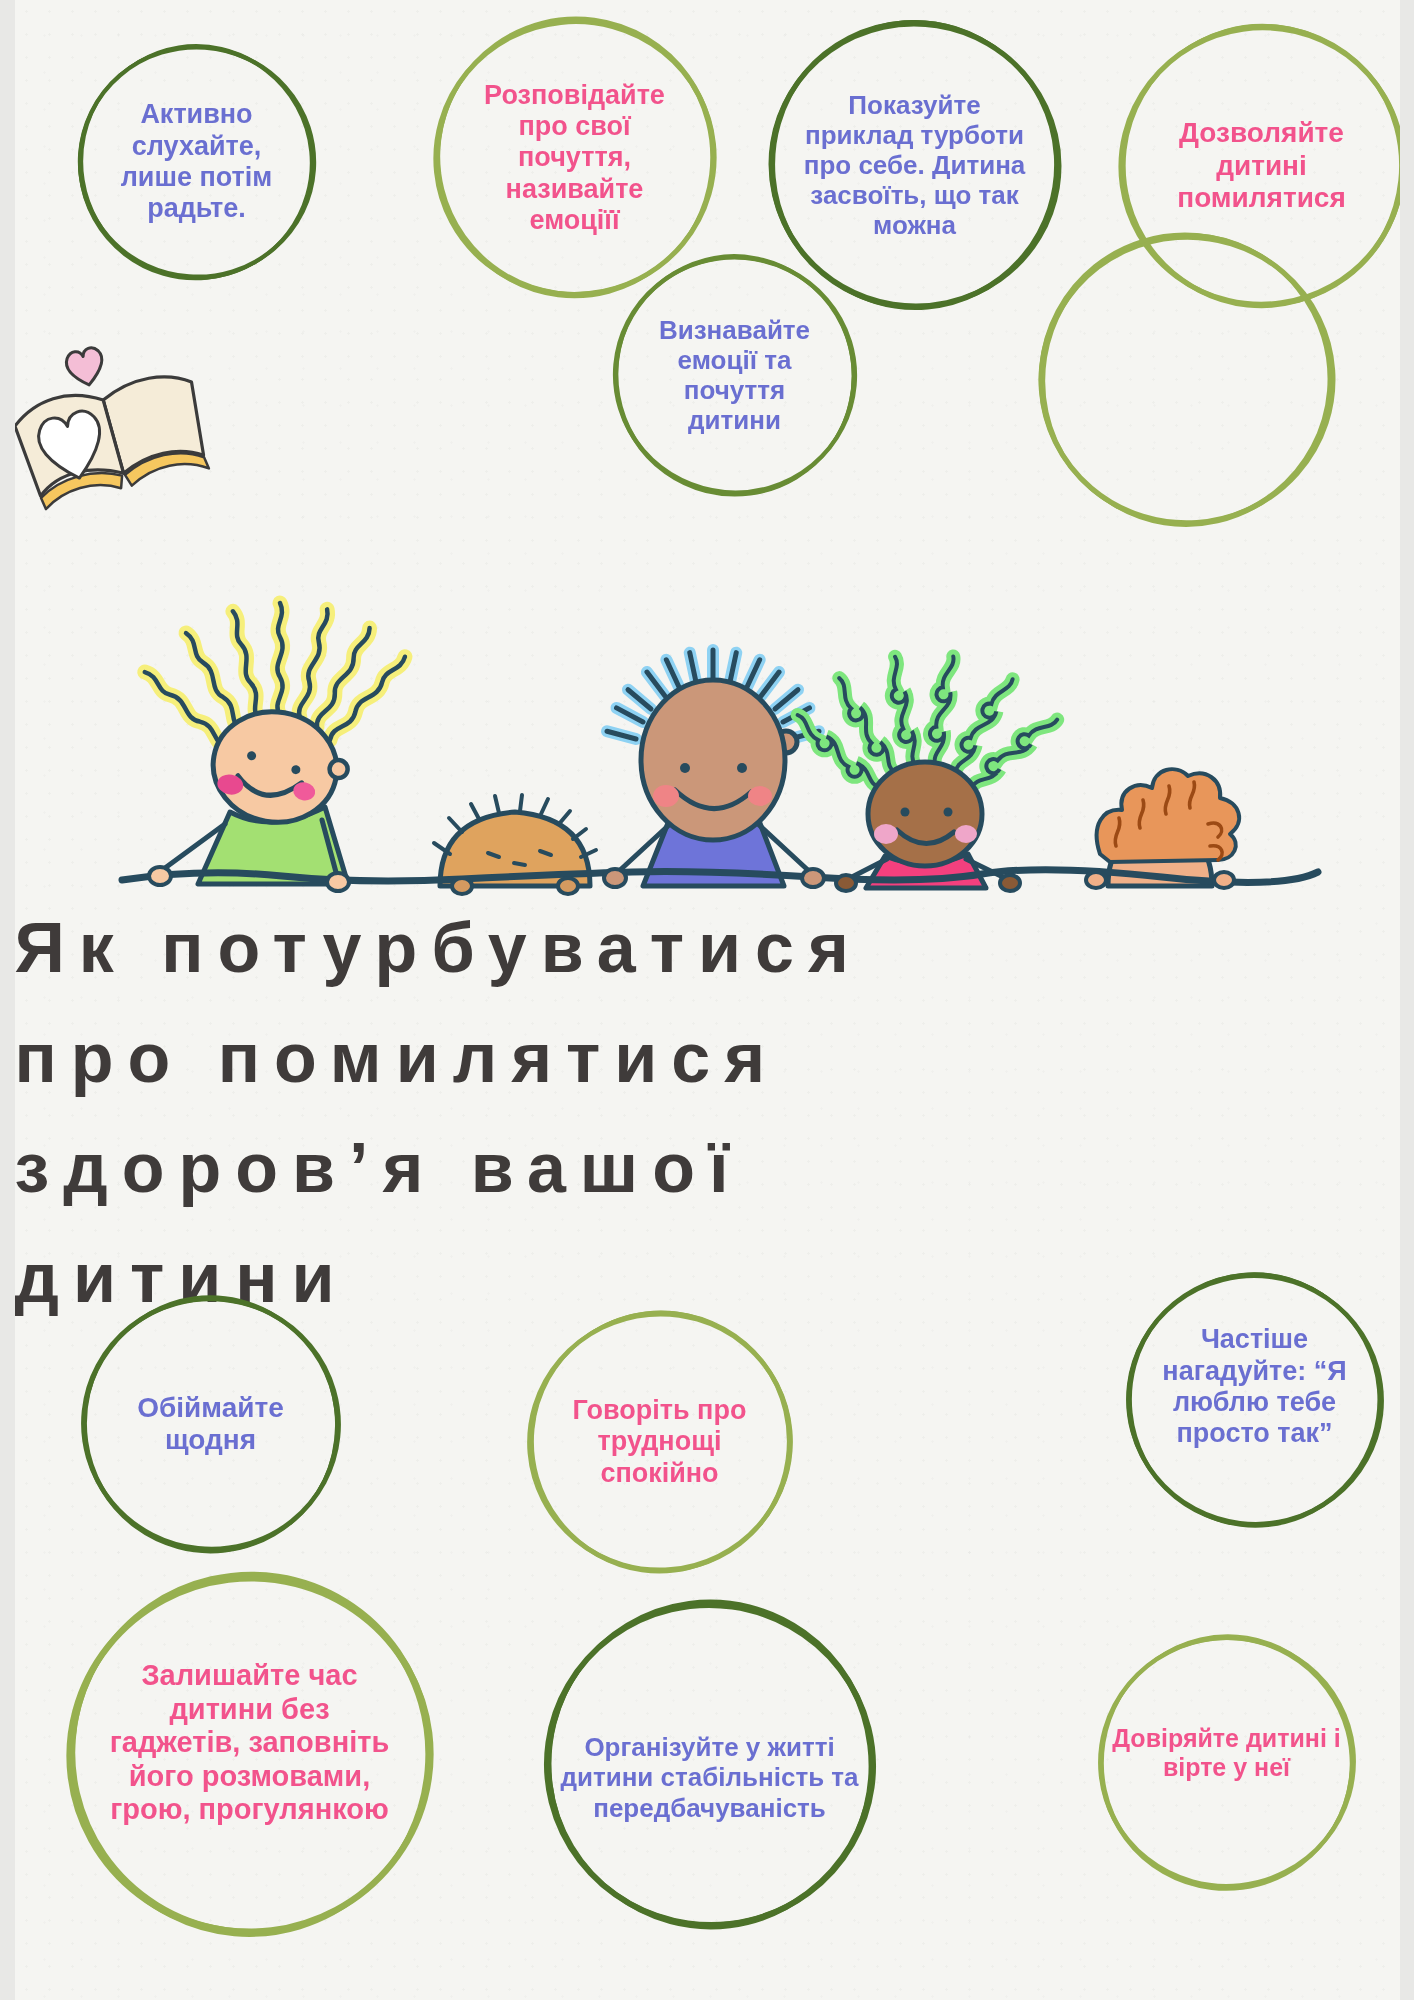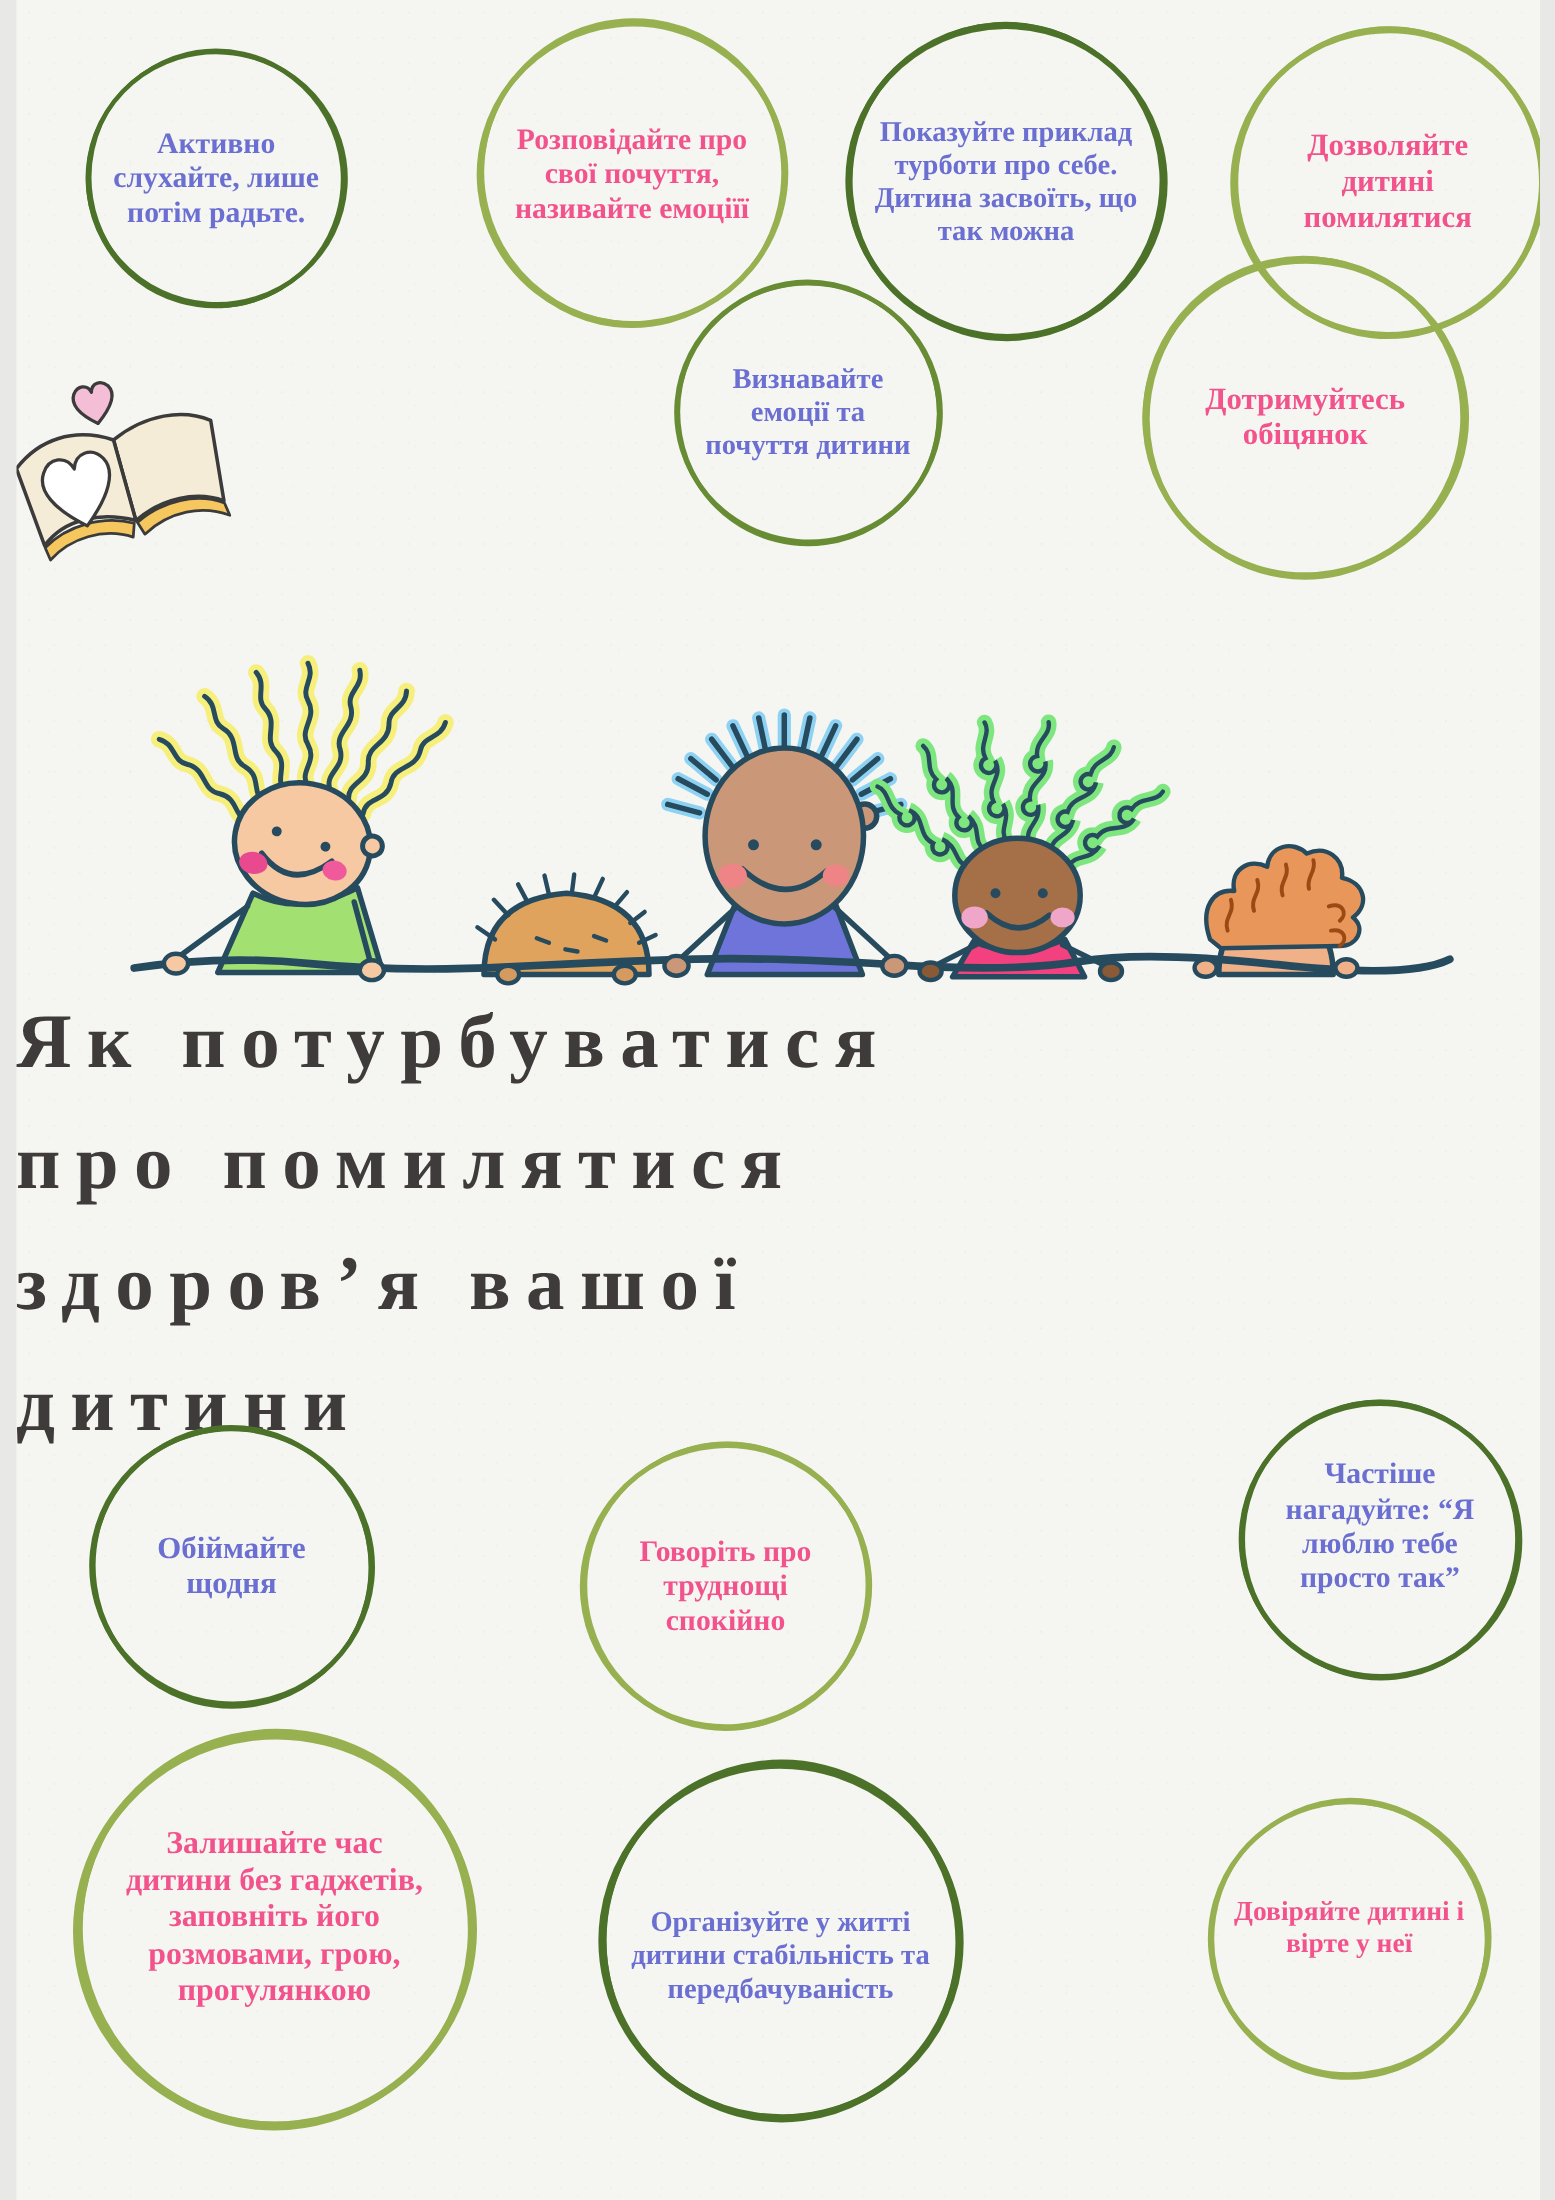--- a/index.html
+++ b/index.html
@@ -4,21 +4,21 @@
 <style>
   html,body{margin:0;padding:0;background:#e8e8e6;}
   .page{
     position:relative;width:1385px;height:2000px;margin:0 auto;overflow:hidden;
     background-color:#f5f5f2;
     background-image:
       radial-gradient(rgba(60,70,60,0.035) 1.2px, transparent 1.3px),
       radial-gradient(rgba(60,60,80,0.025) 1px, transparent 1.1px);
     background-size:23px 23px, 37px 37px;
     background-position:0 0, 11px 17px;
-    font-family:Liberation Serif, serif;
+    font-family:Liberation Sans, sans-serif;
   }
   
   .tip{position:absolute;display:flex;align-items:center;justify-content:center;text-align:center;}
   .ring{position:absolute;inset:0;width:100%;height:100%;fill:none;overflow:visible;}
   .ring ellipse{vector-effect:none;}
   .ring ellipse:nth-child(1){stroke-width:3.4;}
   .ring ellipse:nth-child(2){stroke-width:1.5;}
   .ring ellipse:nth-child(3){stroke-width:2.6;}
   .ring-dark{stroke:#4c7229;}
   .ring-medium{stroke:#688c34;}
@@ -102,21 +102,20 @@
       </svg>
     <div class="tip-text txt-blue">Визнавайте емоції та почуття дитини</div>
   </div>
 
   <div class="tip t6">
     <svg class="ring ring-light" viewBox="0 0 200 200">
         <ellipse cx="100" cy="100" rx="96" ry="94" transform="rotate(-4 100 100)"></ellipse>
         <ellipse cx="100" cy="100" rx="94" ry="96" transform="rotate(9 100 100)"></ellipse>
         <ellipse cx="99" cy="99" rx="95" ry="95" transform="rotate(-17 100 100)"></ellipse>
       </svg>
-    <div class="tip-text txt-pink">Дотримуйтесь обіцянок</div>
   </div>
 
   <svg class="book-svg" viewBox="0 0 205 195">
     <g transform="rotate(-14 100 110)" stroke="#3b3b3b" stroke-linejoin="round">
       <g>
         <path d="M109,140 L113,152 C140,137 170,139 192,154 L190,142 C168,127 136,126 109,140 Z" fill="#f6c75f" stroke-width="2.5"></path>
         <path d="M106,140 L102,152 C78,137 46,139 24,154 L22,142 C46,127 80,126 106,140 Z" fill="#f6c75f" stroke-width="2.5"></path>
         <path d="M106,62 C140,46 174,50 196,66 L190,140 C168,125 136,124 108,138 Z" fill="#f5ecd8" stroke-width="3.2"></path>
         <path d="M106,62 C74,42 40,45 14,66 L22,140 C46,120 80,123 108,138 Z" fill="#f5ecd8" stroke-width="3.2"></path>
         <path d="M106,62 L108,138" fill="none" stroke-width="2.4"></path>

